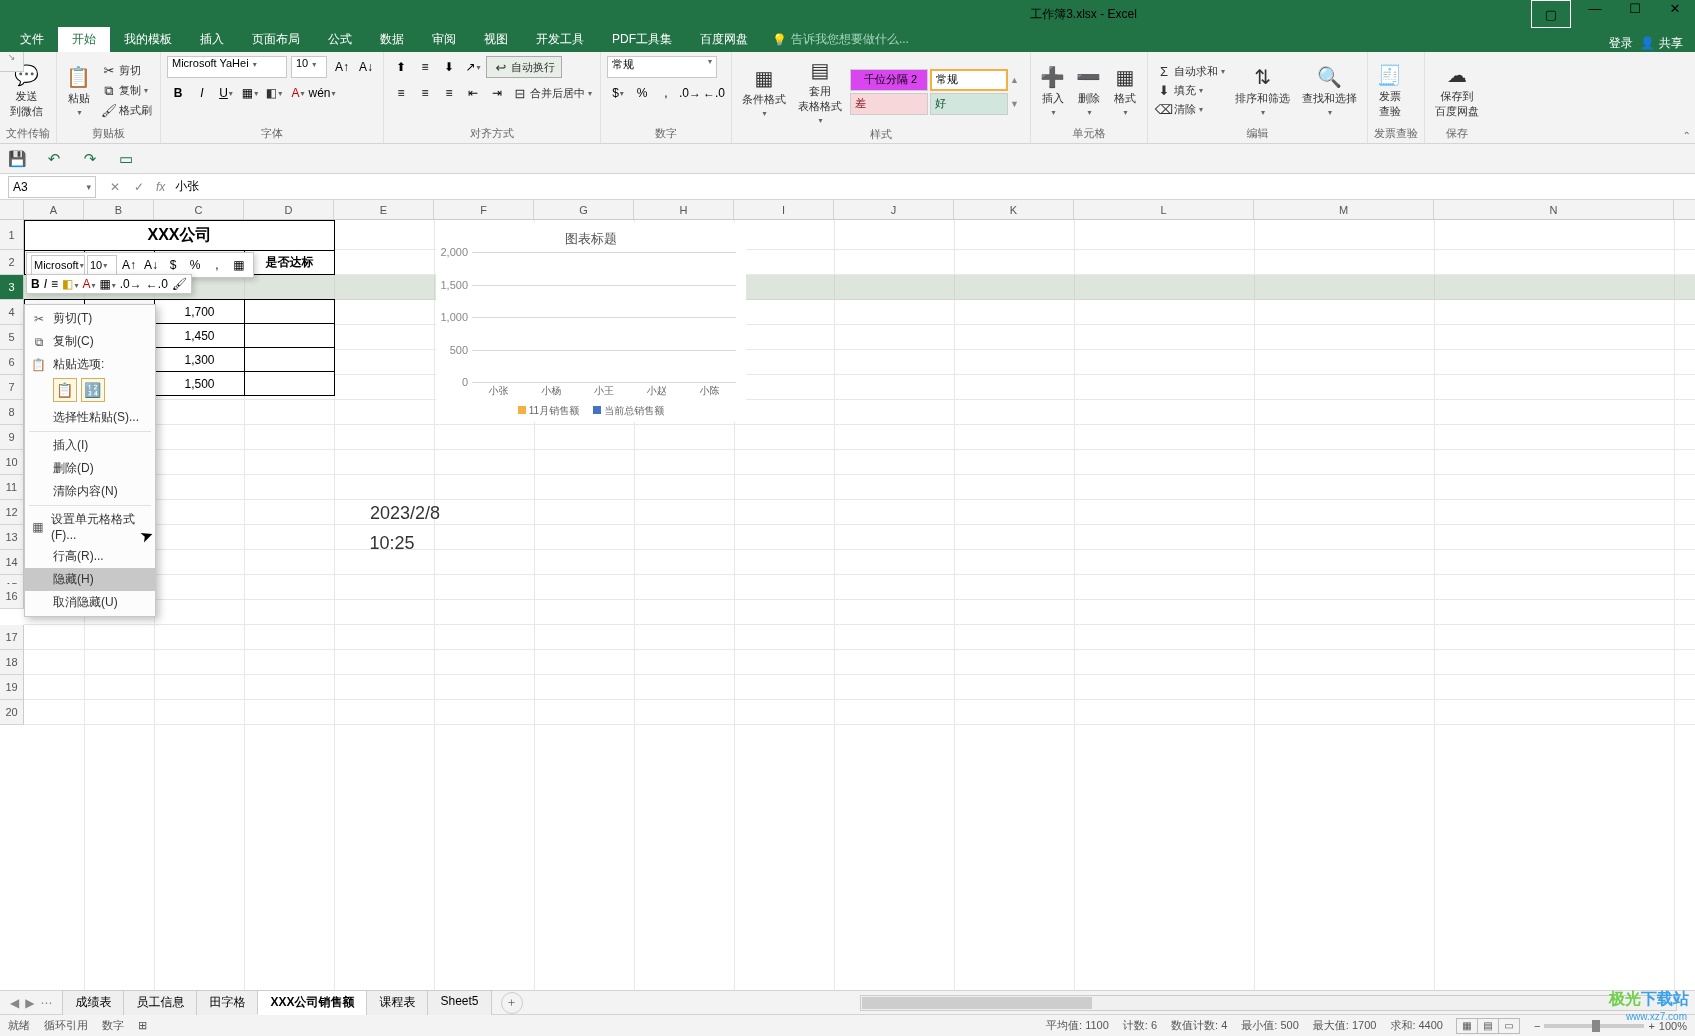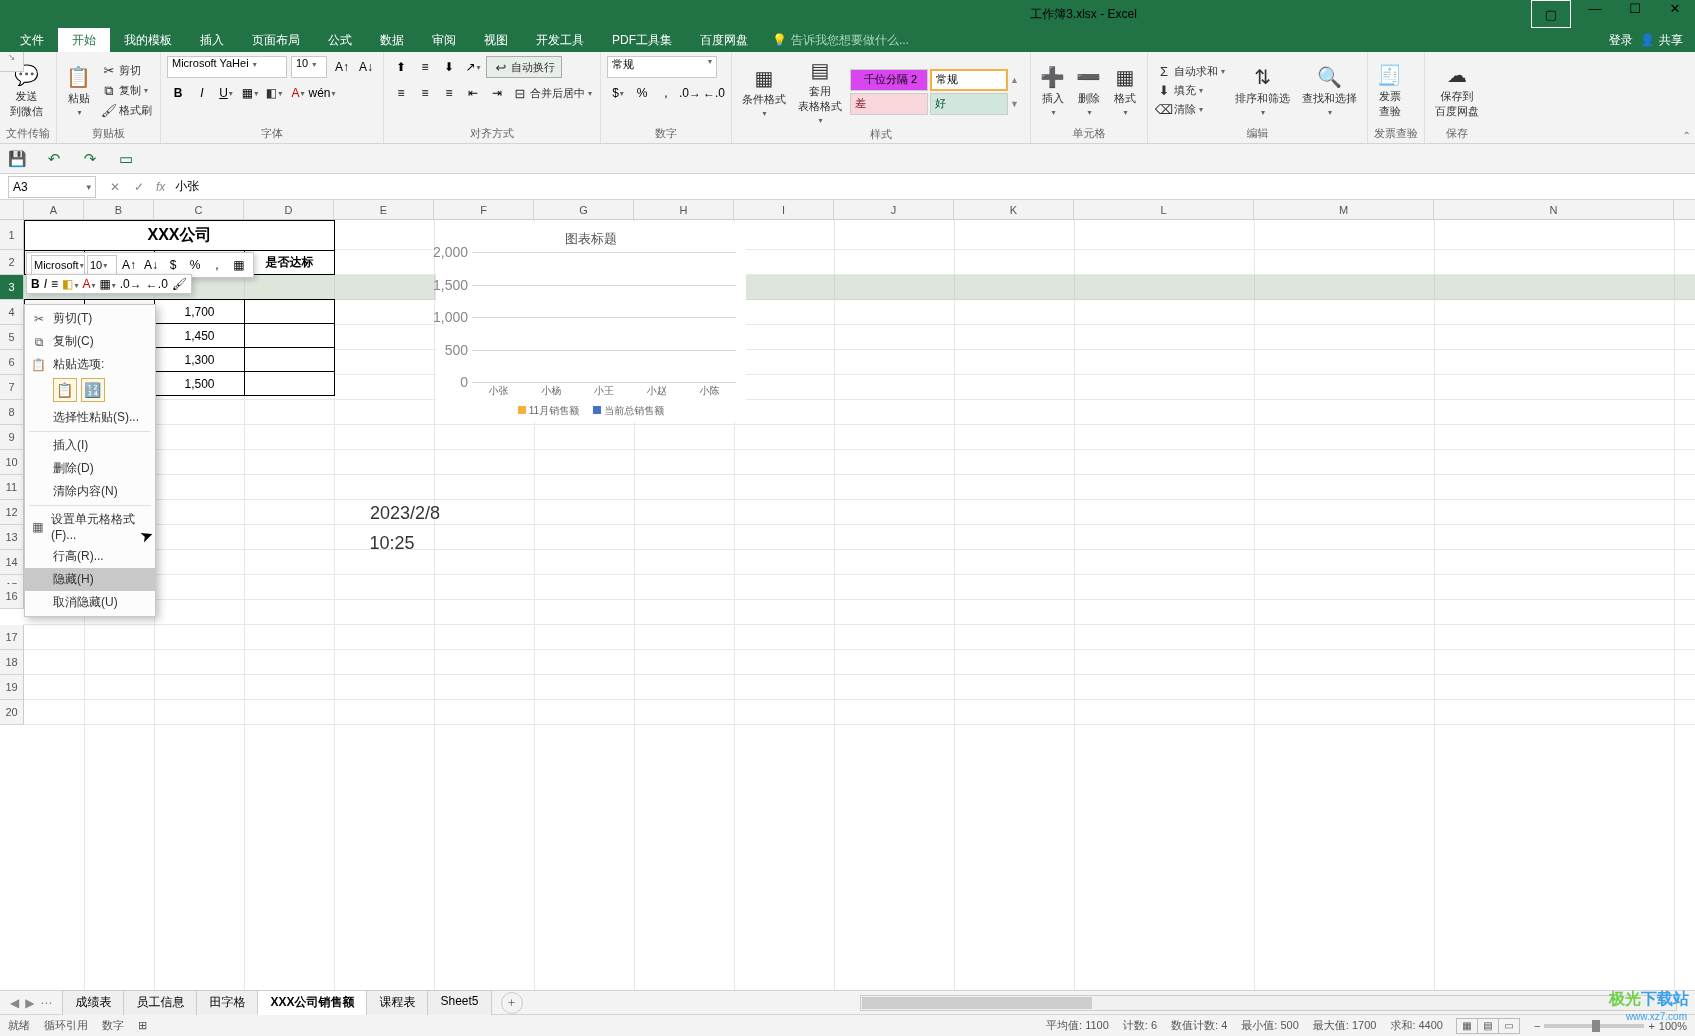--- a/index.html
+++ b/index.html
@@ -7,21 +7,21 @@
 
 
 .titlebar { height:28px; background:#217346; display:flex; align-items:center; color:#000000; }
 .titlebar .left-spacer { width:640px; }
 .titlebar .title { flex:1; text-align:center; font-size:12px; }
 .titlebar .wincontrols { display:flex; gap:0; }
 .titlebar .wincontrols div { width:40px; height:28px; display:flex; align-items:center; justify-content:center; cursor:pointer; font-size:13px; }
 .winctl-ribmin { width:40px; display:flex; align-items:center; justify-content:center; border:1px solid #fff; height:16px; margin:6px 4px; font-size:11px; }
 
 
-.menutabs { height:24px; background:#217346; display:flex; align-items:center; padding-left:6px; color:#fff; font-size:12px; }
+.menutabs { height:24px; background:#217346; display:flex; align-items:flex-end; padding-left:6px; color:#fff; font-size:12px; }
 .menutabs .tab { padding:4px 14px; cursor:pointer; }
 .menutabs .tab.active { background:#fff; color:#217346; }
 .menutabs .spacer { flex:1; }
 .menutabs .tell { color:#a8d5be; display:flex; align-items:center; gap:4px; padding:4px 10px;}
 .menutabs .right { display:flex; gap:8px; padding-right:12px; align-items:center;}
 .menutabs .right div { cursor:pointer; }
 
 
 .ribbon { height:92px; background:#f3f3f3; border-bottom:1px solid #d4d4d4; display:flex; position:relative; }
 .ribbon-group { border-right:1px solid #e0e0e0; padding:4px 6px 2px 6px; display:flex; flex-direction:column; justify-content:space-between; }
@@ -97,21 +97,21 @@
 .ctxmenu .mi .mico { width:16px; height:16px; display:flex; align-items:center; justify-content:center; font-size:12px; color:#555;}
 .ctxmenu .sep { height:1px; background:#e0e0e0; margin:2px 4px;}
 .ctxmenu .pasteopts { display:flex; gap:4px; padding:2px 8px 4px 28px;}
 .ctxmenu .pasteopts .po { width:24px; height:24px; border:1px solid #d0b060; background:#fff8e0; display:flex; align-items:center; justify-content:center; font-size:14px;}
 
 
 .chart { position:absolute; left:436px; top:22px; width:310px; height:200px; background:#fff; z-index:5;}
 .chart .ctitle { text-align:center; font-size:13px; color:#555; margin:8px 0 4px;}
 .plot { position:relative; height:130px; margin:0 10px 0 36px; border-left:none; border-bottom:none;}
 .grid-h { position:absolute; left:0; right:0; height:1px; background:#d9d9d9;}
-.ylab { position:absolute; right:100%; margin-right:4px; font-size:14px; color:#888; transform:translateY(-50%);margin-left:48px;}
+.ylab { position:absolute; right:100%; margin-right:4px; font-size:11px; color:#888; transform:translateY(-50%);margin-left:48px;}
 .bars { position:absolute; left:0; right:0; bottom:0; top:0; display:flex; justify-content:space-around; align-items:flex-end;}
 .bgroup { display:flex; gap:2px; align-items:flex-end; width:36px; justify-content:center;}
 .bar1 { width:10px; background:#f5b041;}
 .bar2 { width:10px; background:#4472c4;}
 .xticks { display:flex; justify-content:space-around; margin:2px 10px 0 36px; font-size:10px; color:#666;}
 .legend { display:flex; justify-content:center; gap:14px; font-size:10px; color:#666; margin-top:6px;}
 .legend .sw { width:8px; height:8px; display:inline-block; margin-right:3px;}
 
 
 .cursor-arrow { position:absolute; z-index:40; font-size:16px; color:#000; transform:rotate(-20deg);}

